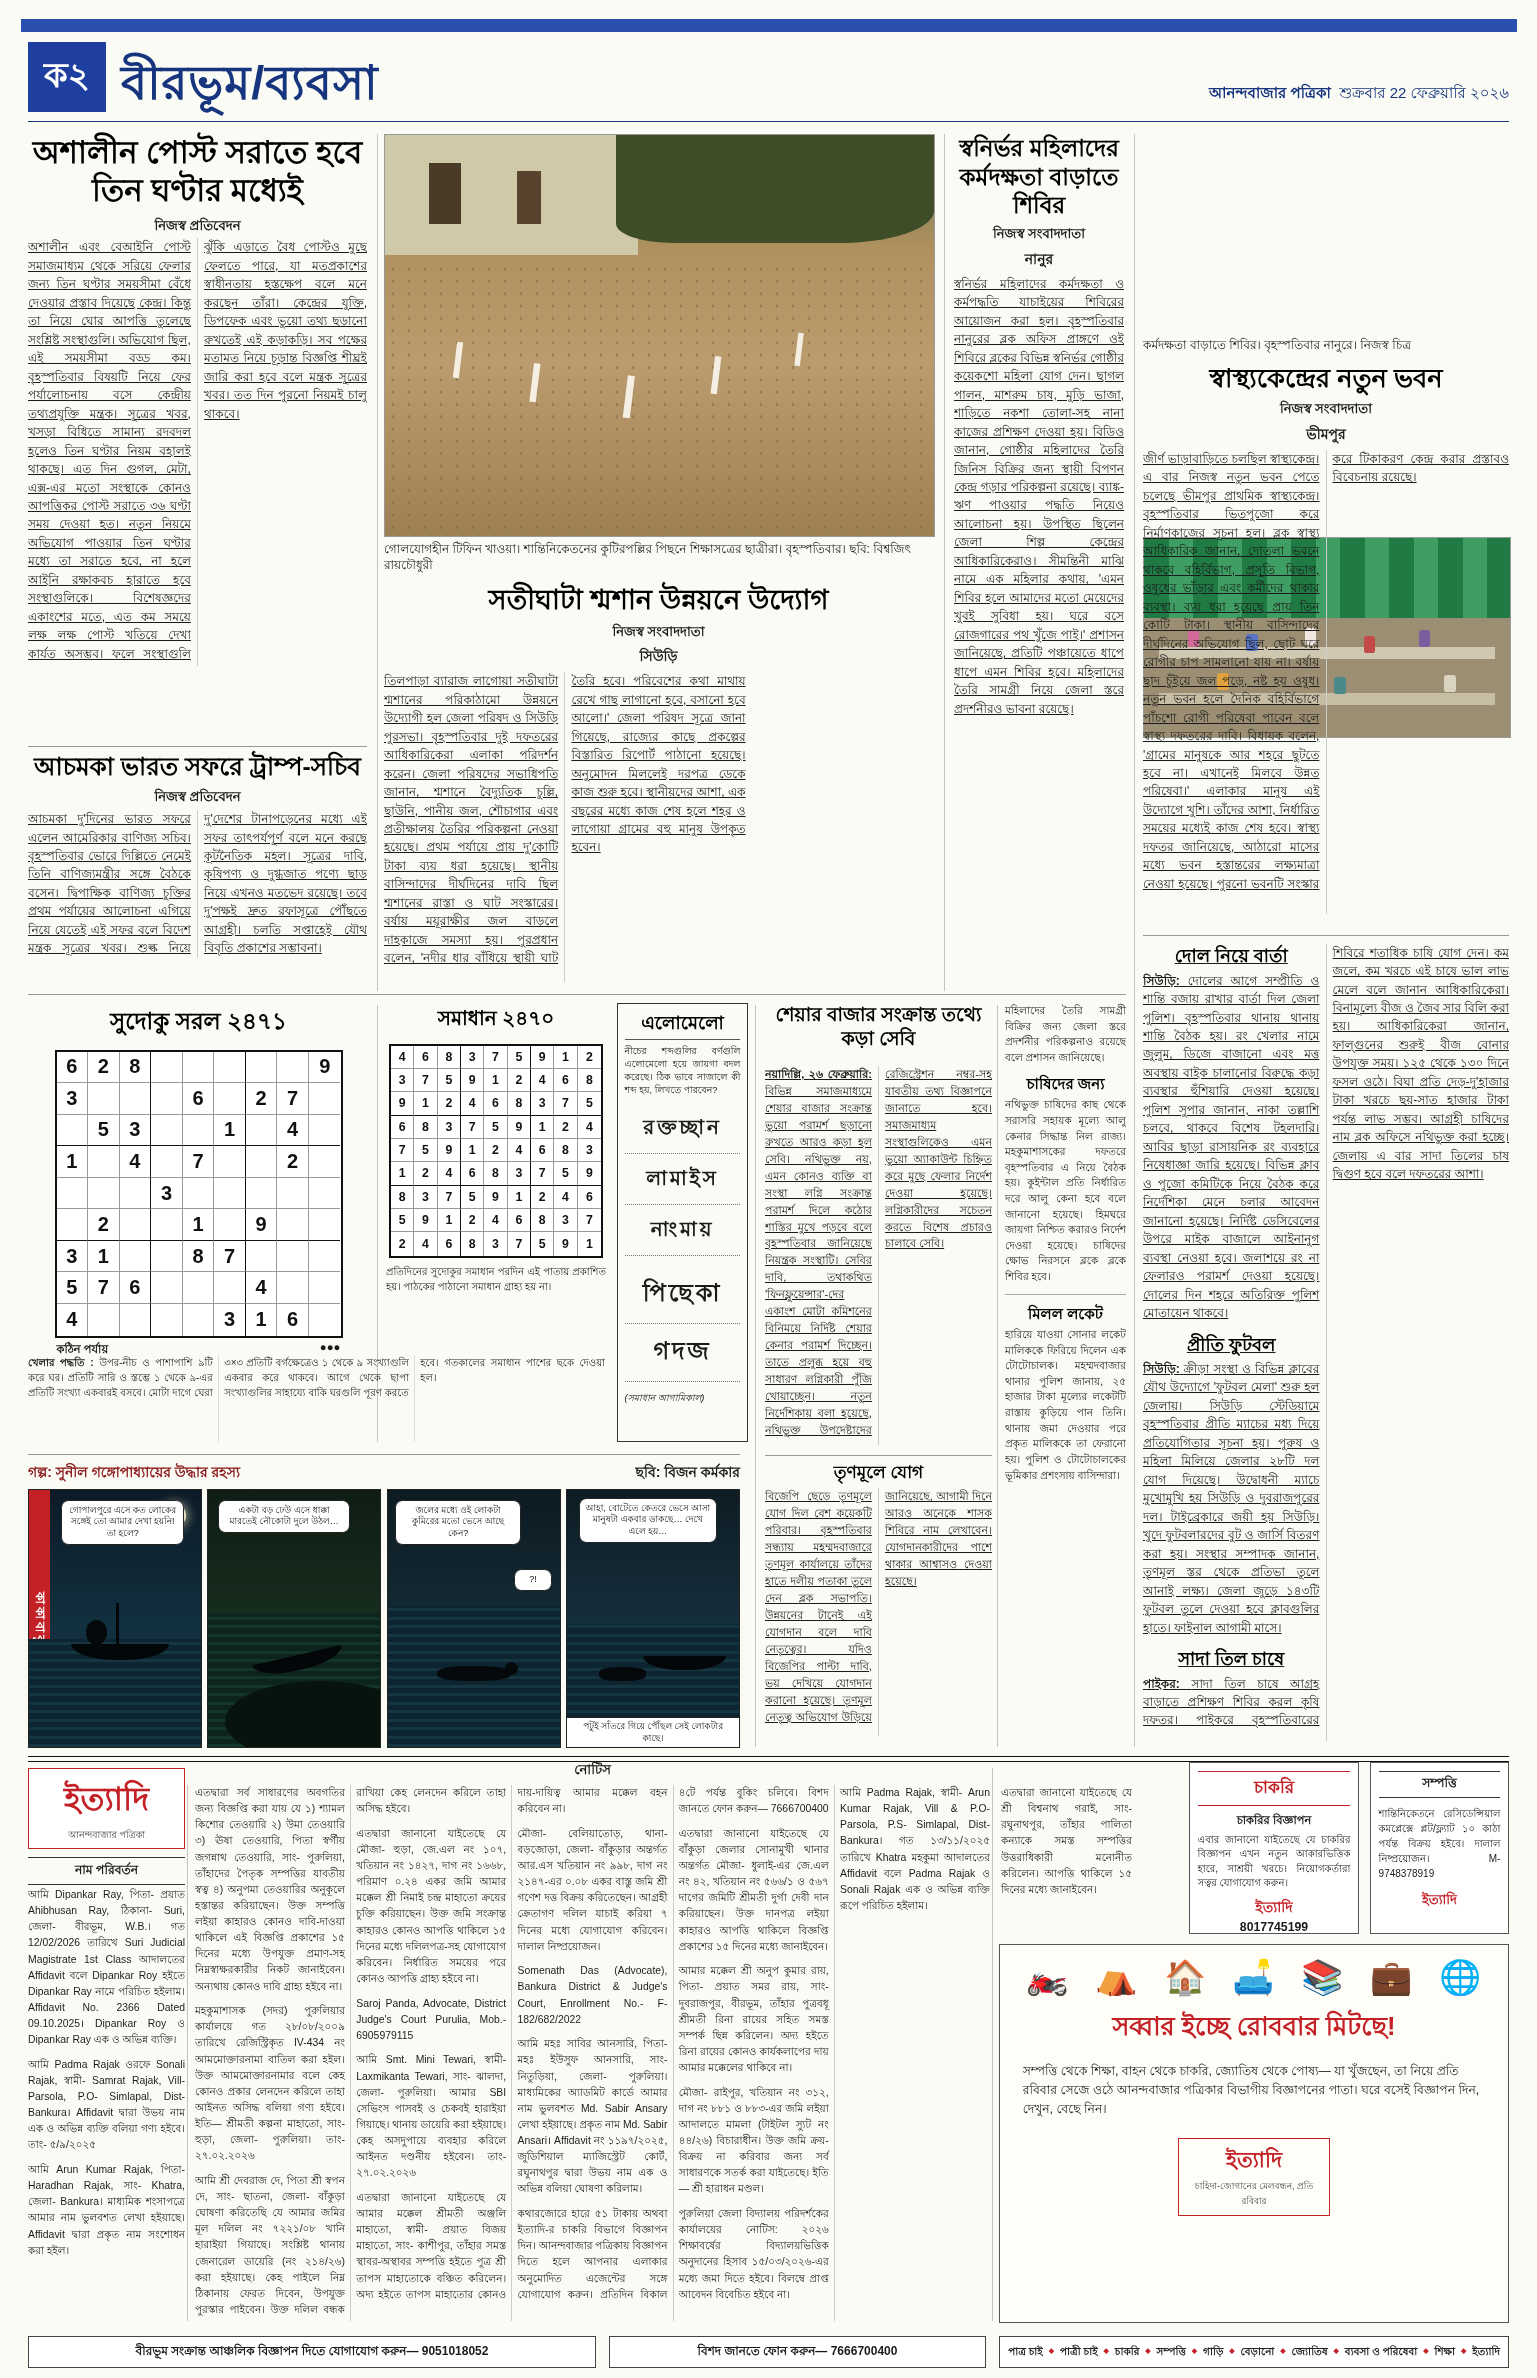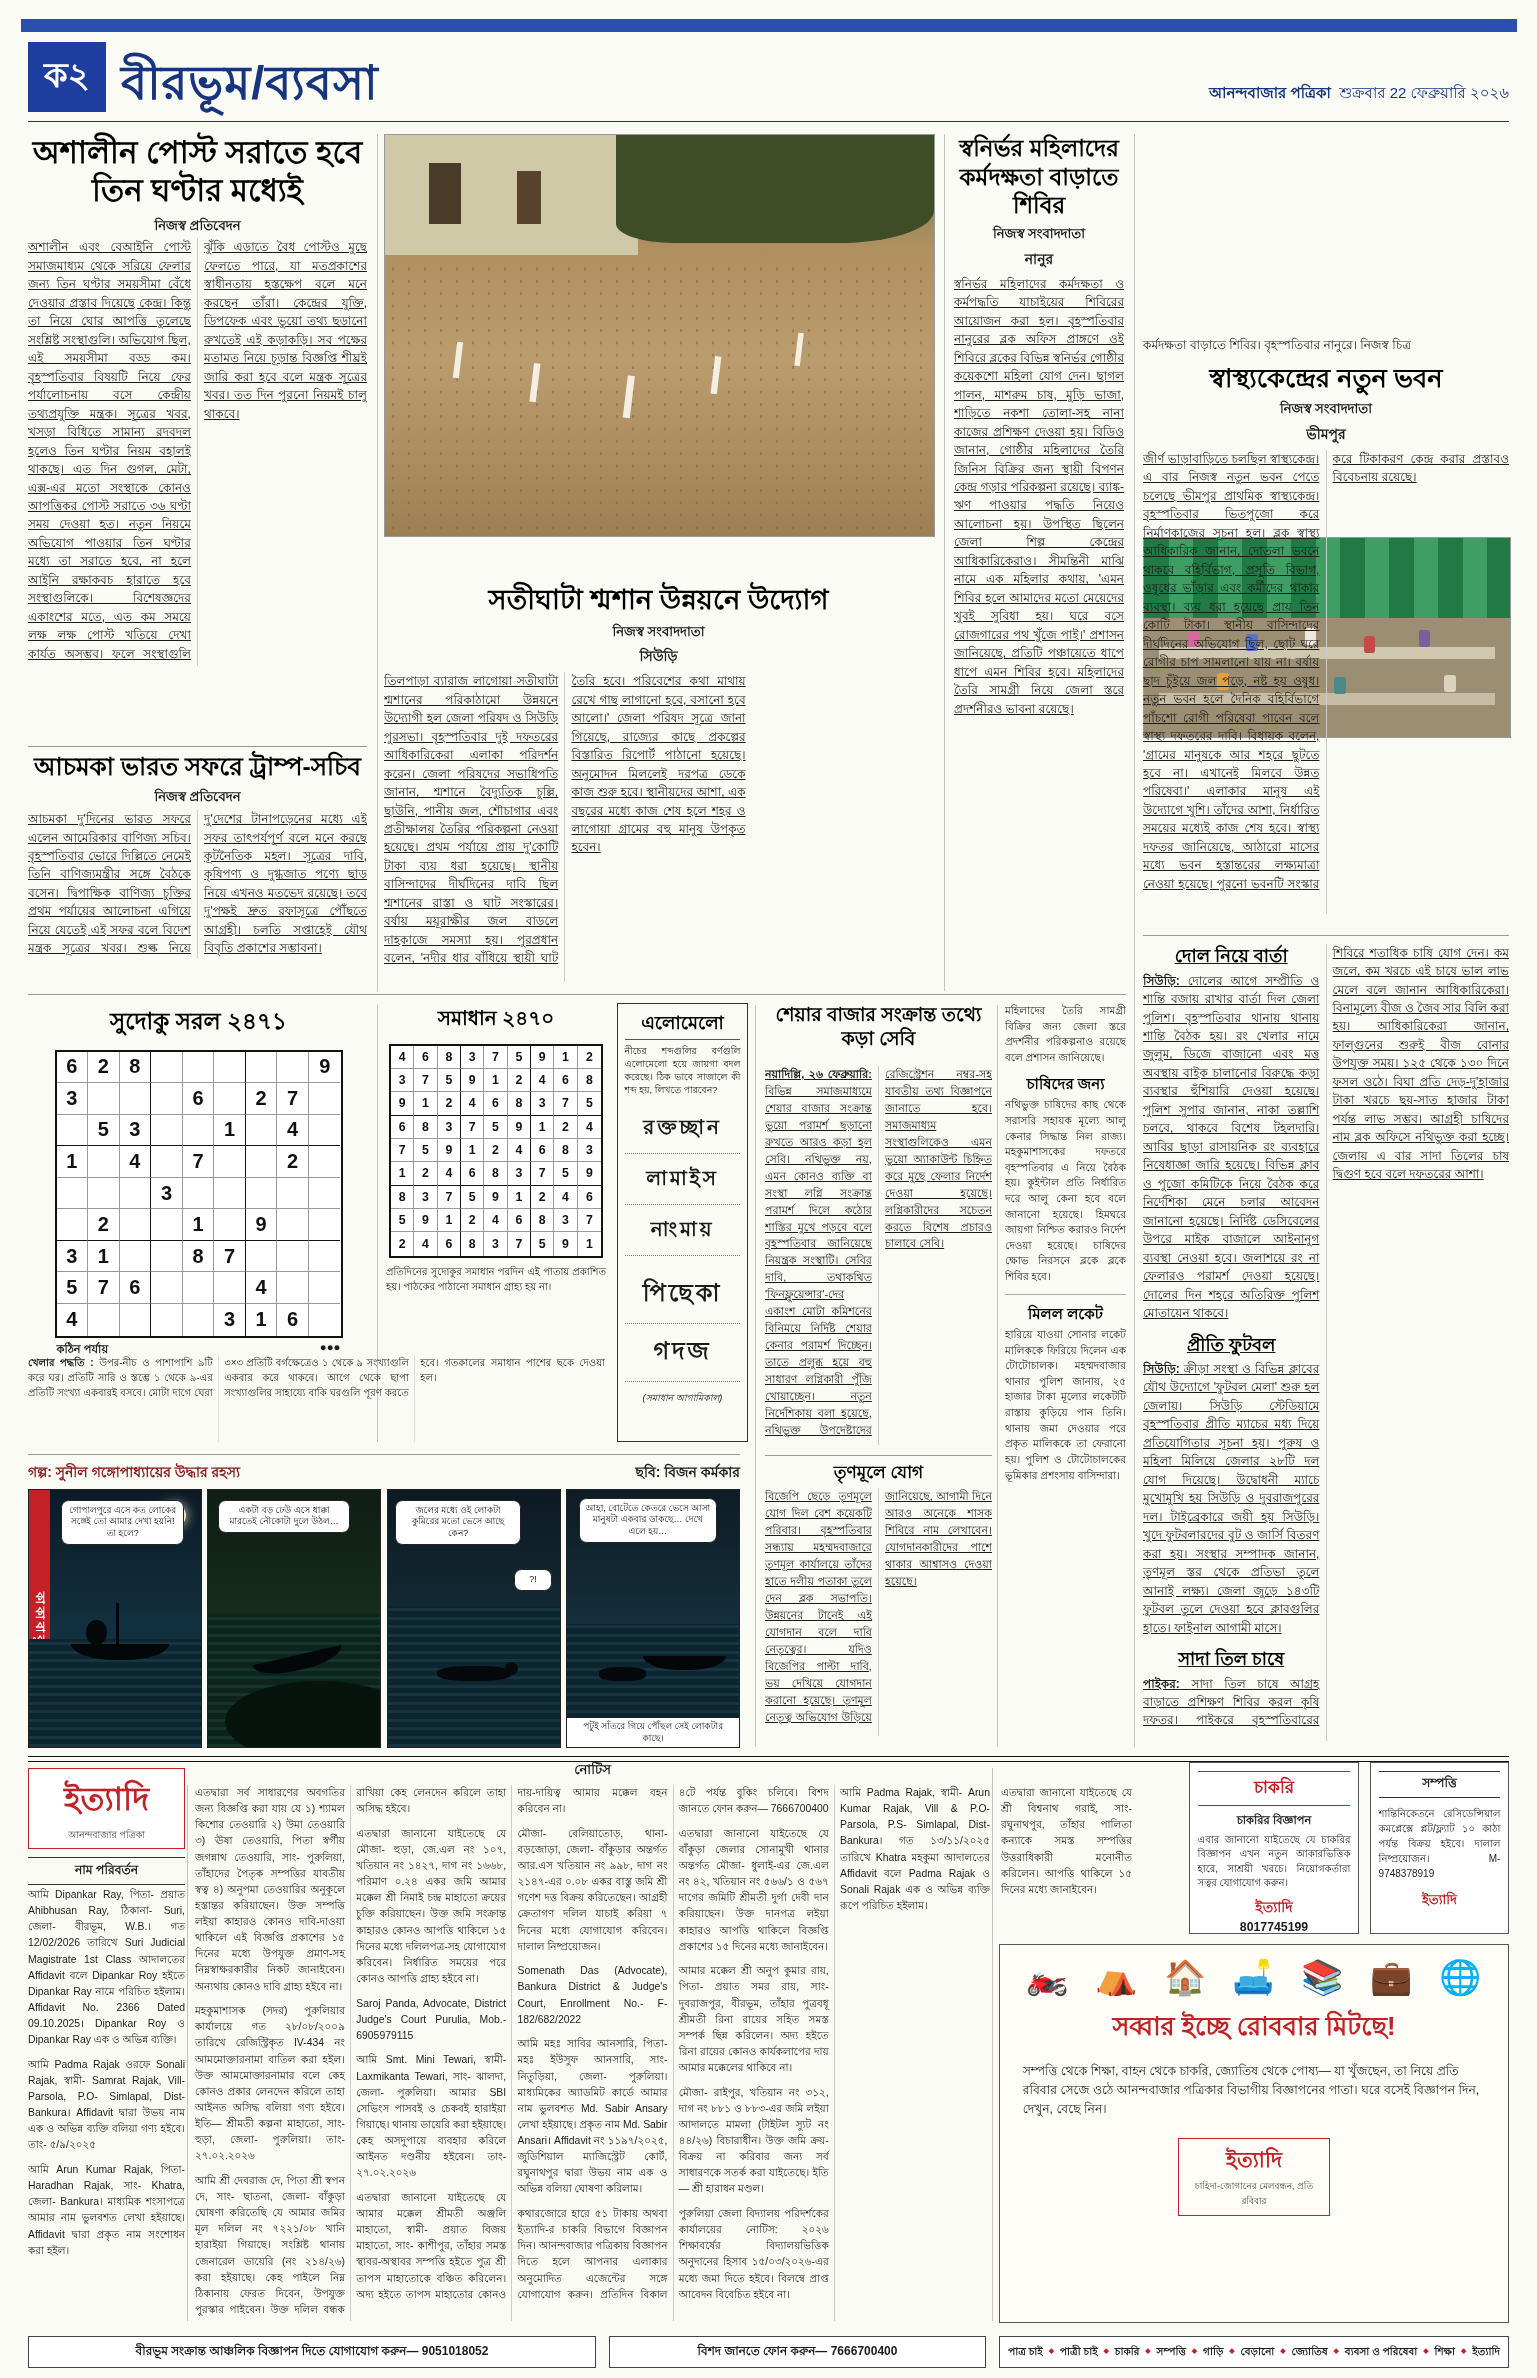--- a/index.html
+++ b/index.html
@@ -100,20 +100,21 @@
     <div class="abs" style="left:8%;top:7%;width:32px;height:61px;background:#4a3a28"></div>
     <div class="abs" style="left:24%;top:9%;width:24.6px;height:53px;background:#57432e"></div>
     <div class="abs" style="right:0;top:0;width:58%;height:27%;background:#3e4c27;border-radius:0 0 30% 18%"></div>
     <div class="abs" style="left:0;top:32%;right:0;bottom:0;background-image:radial-gradient(circle,#7c6643 1.1px,transparent 1.6px);background-size:16px 12.3px;opacity:.55"></div>
     <div class="girl" style="left:11%;bottom:30%"><span class="hd"></span><span class="bd2"><span></span></span><span class="lg"></span></div>
     <div class="girl" style="left:25%;bottom:24%;transform:scale(1.08)"><span class="hd"></span><span class="bd2"><span></span></span><span class="lg"></span></div>
     <div class="girl" style="left:42%;bottom:20%;transform:scale(1.18)"><span class="hd"></span><span class="bd2"><span></span></span><span class="lg"></span></div>
     <div class="girl" style="left:58%;bottom:26%;transform:scale(1.05)"><span class="hd"></span><span class="bd2"><span></span></span><span class="lg"></span></div>
     <div class="girl" style="left:73%;bottom:33%;transform:scale(.92)"><span class="hd"></span><span class="bd2"><span></span></span><span class="lg"></span></div>
   </div>
+  <div class="abs cap" style="left:384px;top:541px;width:549px;height:38px">গোলযোগহীন টিফিন খাওয়া। শান্তিনিকেতনের কুটিরপল্লির পিছনে শিক্ষাসত্রের ছাত্রীরা। বৃহস্পতিবার। ছবি: বিশ্বজিৎ রায়চৌধুরী</div>
 
   <div class="abs" style="left:384px;top:583px;width:549px">
     <div class="hl" style="font-size:27.4px">সতীঘাটা শ্মশান উন্নয়নে উদ্যোগ</div>
     <div class="byl">নিজস্ব সংবাদদাতা</div>
     <div class="dl">সিউড়ি</div>
     <div class="bd c3" style="height:310px">তিলপাড়া ব্যারাজ লাগোয়া সতীঘাটা শ্মশানের পরিকাঠামো উন্নয়নে উদ্যোগী হল জেলা পরিষদ ও সিউড়ি পুরসভা। বৃহস্পতিবার দুই দফতরের আধিকারিকেরা এলাকা পরিদর্শন করেন। জেলা পরিষদের সভাধিপতি জানান, শ্মশানে বৈদ্যুতিক চুল্লি, ছাউনি, পানীয় জল, শৌচাগার এবং প্রতীক্ষালয় তৈরির পরিকল্পনা নেওয়া হয়েছে। প্রথম পর্যায়ে প্রায় দু'কোটি টাকা ব্যয় ধরা হয়েছে। স্থানীয় বাসিন্দাদের দীর্ঘদিনের দাবি ছিল শ্মশানের রাস্তা ও ঘাট সংস্কারের। বর্ষায় ময়ূরাক্ষীর জল বাড়লে দাহকাজে সমস্যা হয়। পুরপ্রধান বলেন, 'নদীর ধার বাঁধিয়ে স্থায়ী ঘাট তৈরি হবে। পরিবেশের কথা মাথায় রেখে গাছ লাগানো হবে, বসানো হবে আলো।' জেলা পরিষদ সূত্রে জানা গিয়েছে, রাজ্যের কাছে প্রকল্পের বিস্তারিত রিপোর্ট পাঠানো হয়েছে। অনুমোদন মিললেই দরপত্র ডেকে কাজ শুরু হবে। স্থানীয়দের আশা, এক বছরের মধ্যে কাজ শেষ হলে শহর ও লাগোয়া গ্রামের বহু মানুষ উপকৃত হবেন।</div>
   </div>
 
   <div class="abs" style="left:954px;top:134px;width:170px">
     <div class="hl" style="font-size:23px">স্বনির্ভর মহিলাদের কর্মদক্ষতা বাড়াতে শিবির</div>
@@ -356,21 +357,21 @@
     <div>
         <div class="w">রক্তচ্ছান</div>
         <div class="w">লামাইস</div>
         <div class="w">নাংমায়</div>
       </div>
     <div style="height:9.5px"></div>
     <div>
         <div class="w big">পিছেকা</div>
         <div class="w big">গদজ</div>
       </div>
-    <div style="font-size:9.3px;text-align:center;padding-top:9.5px;font-style:italic">(সমাধান আগামিকাল)</div>
+    <div style="font-size:9.3px;padding-top:9.5px;font-style:italic">(সমাধান আগামিকাল)</div>
   </div>
 
   <div class="abs" style="left:765px;top:1003px;width:227px">
     <div class="hl" style="font-size:19px">শেয়ার বাজার সংক্রান্ত তথ্যে কড়া সেবি</div>
     <div class="bd c2" style="height:379px;font-size:11px;margin-top:16px">
       <b class="inl">নয়াদিল্লি, ২৬ ফেব্রুয়ারি:</b>
       <span>বিভিন্ন সমাজমাধ্যমে শেয়ার বাজার সংক্রান্ত ভুয়ো পরামর্শ ছড়ানো রুখতে আরও কড়া হল সেবি। নথিভুক্ত নয়, এমন কোনও ব্যক্তি বা সংস্থা লগ্নি সংক্রান্ত পরামর্শ দিলে কঠোর শাস্তির মুখে পড়বে বলে বৃহস্পতিবার জানিয়েছে নিয়ন্ত্রক সংস্থাটি। সেবির দাবি, তথাকথিত 'ফিনফ্লুয়েন্সার'-দের একাংশ মোটা কমিশনের বিনিময়ে নির্দিষ্ট শেয়ার কেনার পরামর্শ দিচ্ছেন। তাতে প্রলুব্ধ হয়ে বহু সাধারণ লগ্নিকারী পুঁজি খোয়াচ্ছেন। নতুন নির্দেশিকায় বলা হয়েছে, নথিভুক্ত উপদেষ্টাদের রেজিস্ট্রেশন নম্বর-সহ যাবতীয় তথ্য বিজ্ঞাপনে জানাতে হবে। সমাজমাধ্যম সংস্থাগুলিকেও এমন ভুয়ো অ্যাকাউন্ট চিহ্নিত করে মুছে ফেলার নির্দেশ দেওয়া হয়েছে। লগ্নিকারীদের সচেতন করতে বিশেষ প্রচারও চালাবে সেবি।</span>
     </div>
   </div>
 

